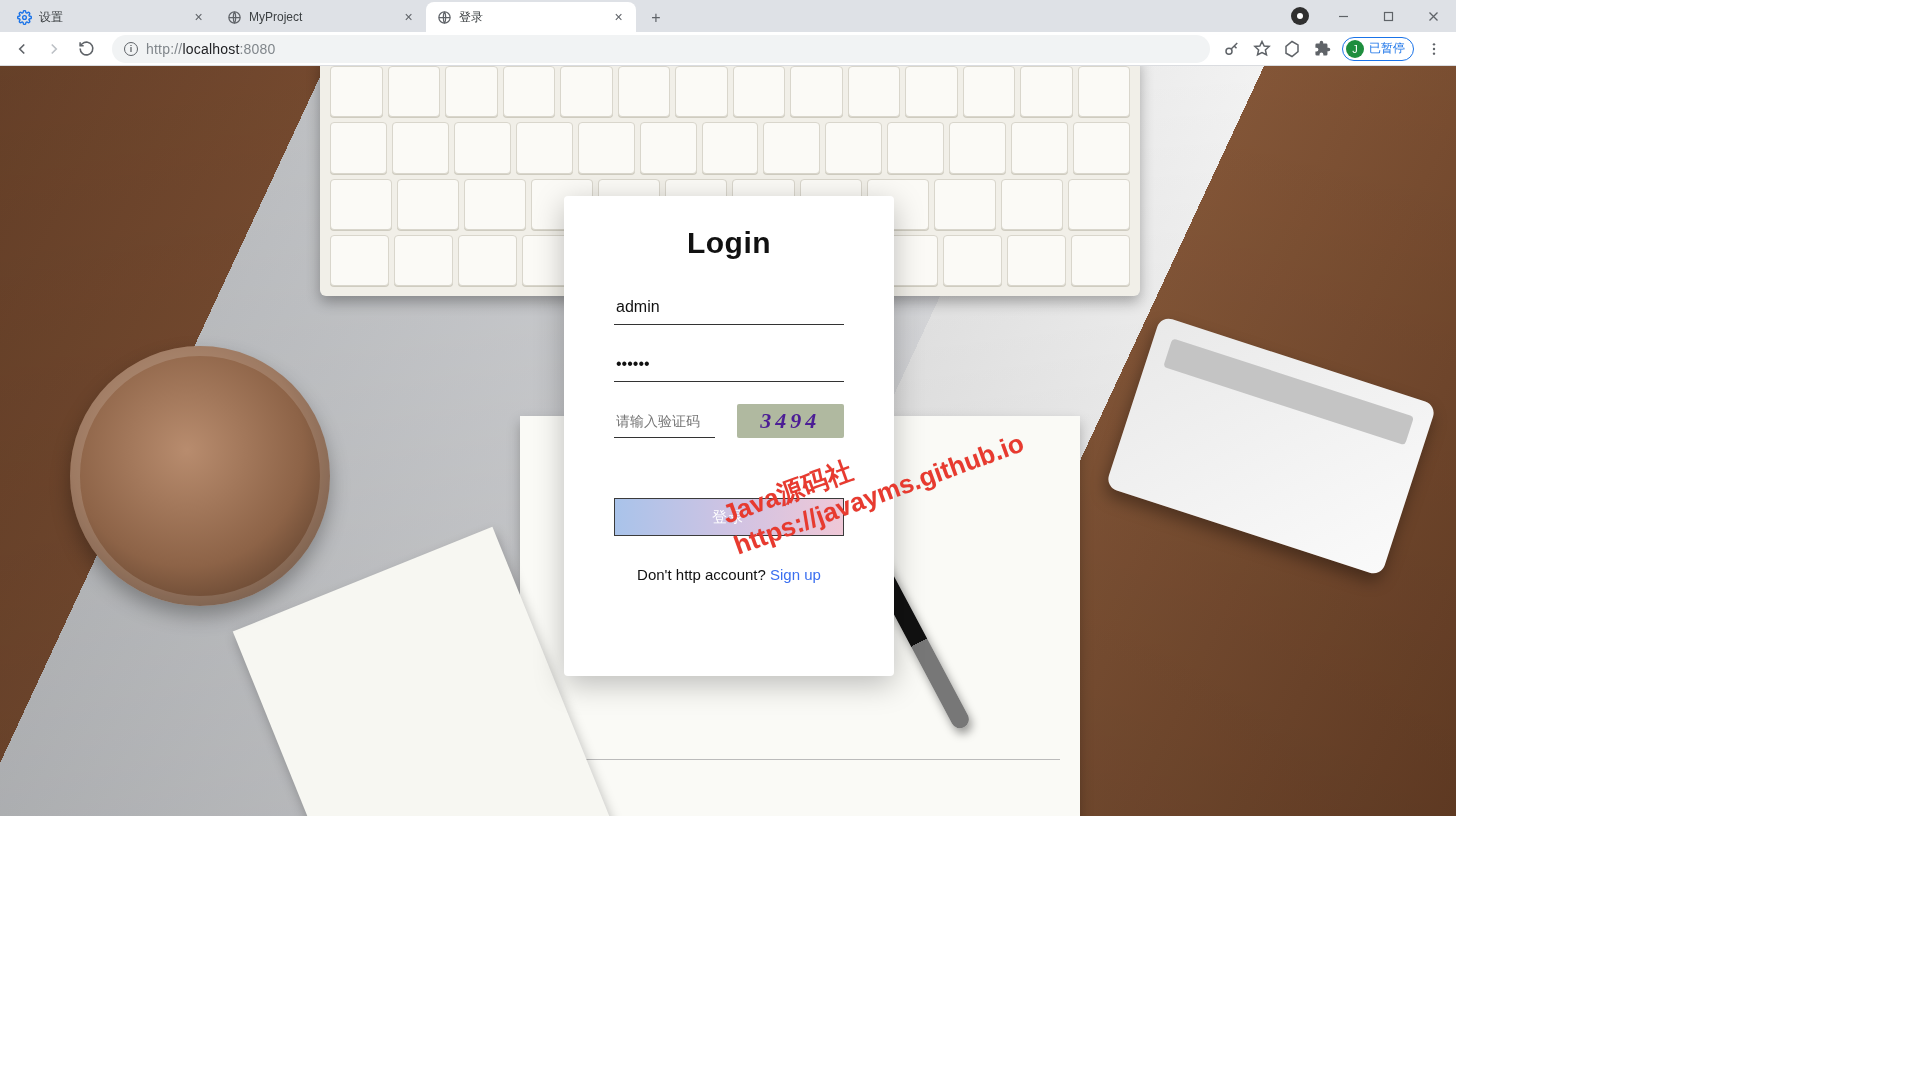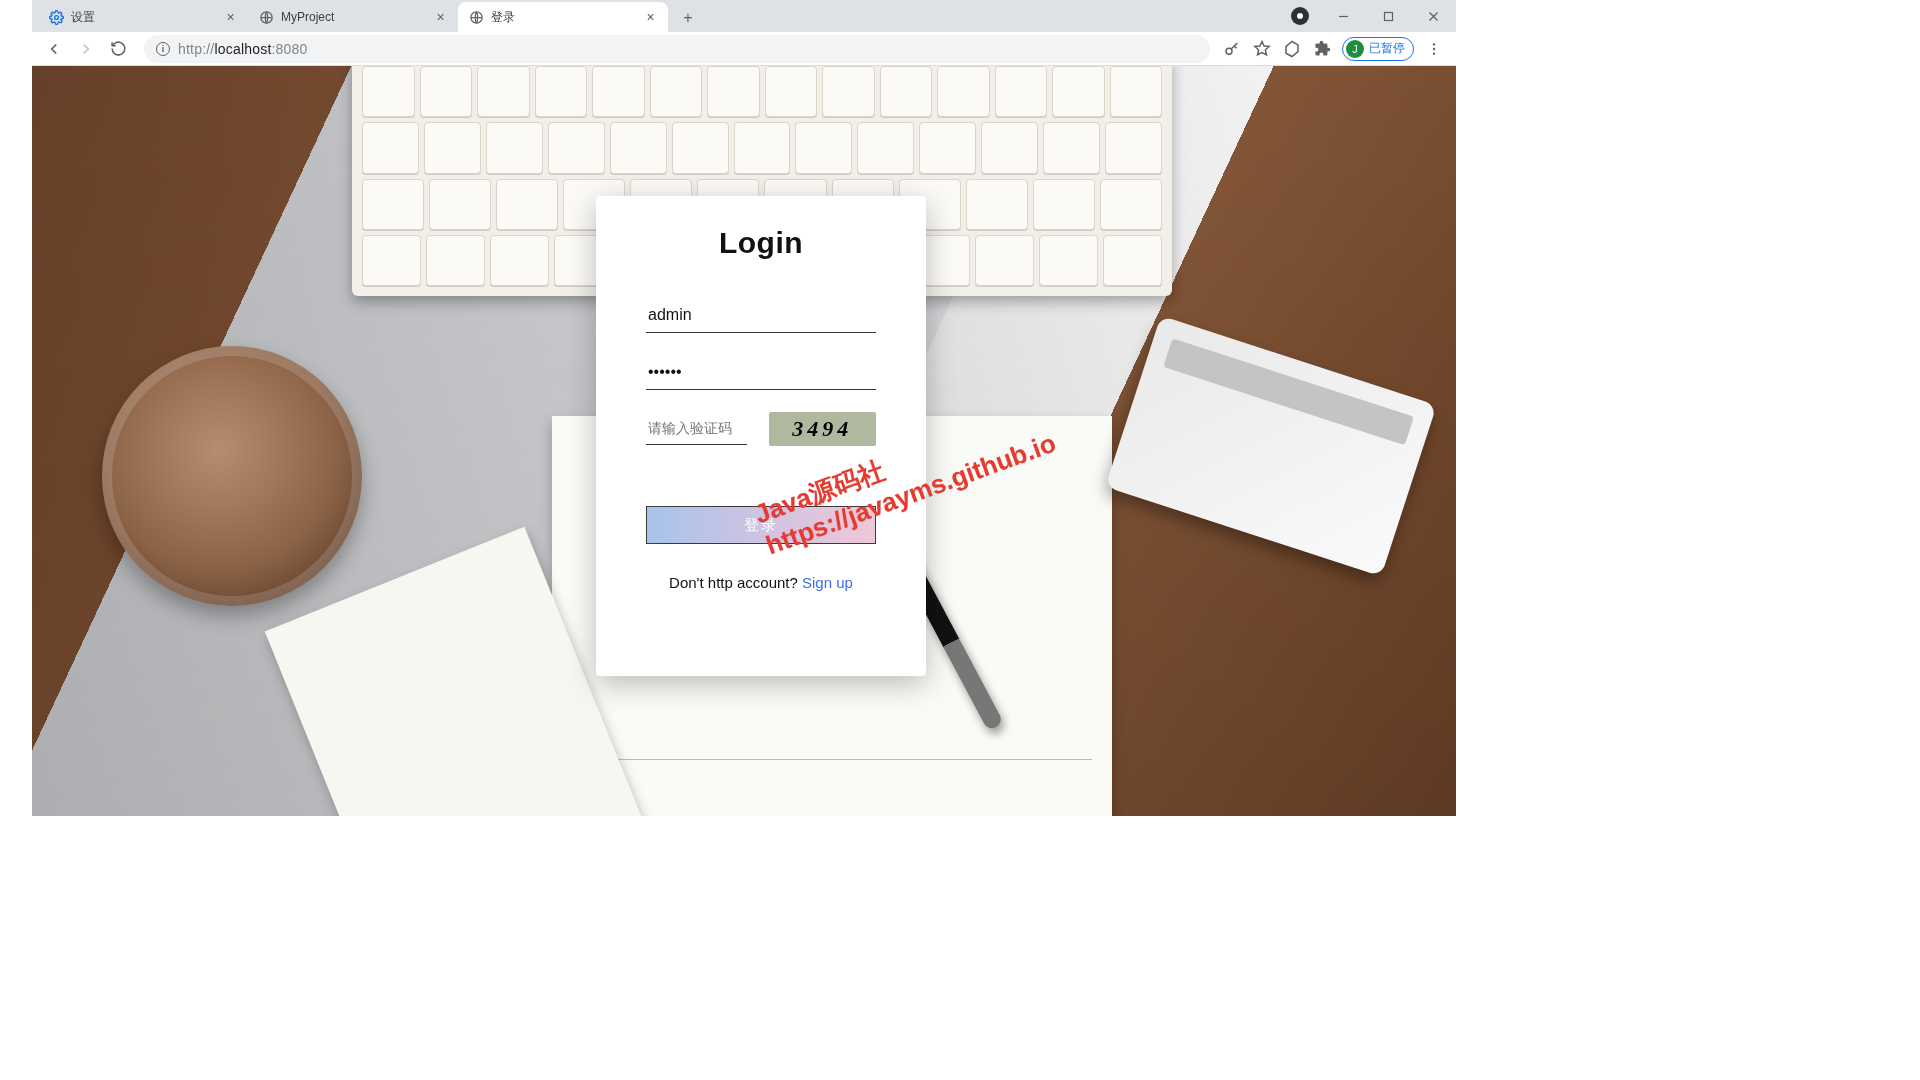--- a/index.html
+++ b/index.html
@@ -1,19 +1,19 @@
 <!DOCTYPE html>
 <html><head>
 <meta charset="utf-8">
 <style>
 * { margin: 0; padding: 0; box-sizing: border-box; font-family: "Segoe UI", "Microsoft YaHei", Arial, sans-serif; }
 html, body { width: 1456px; height: 816px; overflow: hidden; background: #fff; }
 
 
-.chrome { display: flex; flex-direction: column; height: 100%; padding-left: 32px; }
+.chrome { display: flex; flex-direction: column; height: 100%; }
 .tabstrip { height: 32px; background: #dee1e6; display: flex; align-items: flex-end; padding-left: 6px; position: relative; }
 .tab { height: 30px; display: flex; align-items: center; padding: 0 10px; font-size: 12px; color: #3c4043; gap: 7px; border-radius: 8px 8px 0 0; min-width: 210px; max-width: 230px; position: relative; }
 .tab.active { background: #fff; }
 .tab.inactive { background: transparent; }
 .tab .favicon { width: 16px; height: 16px; display: flex; align-items: center; justify-content: center; flex-shrink: 0; }
 .tab .title { flex: 1; white-space: nowrap; overflow: hidden; text-overflow: ellipsis; }
 .tab .close { width: 15px; height: 15px; display: flex; align-items: center; justify-content: center; color: #5f6368; cursor: pointer; font-size: 14px; }
 .newtab { width: 28px; height: 28px; margin-left: 6px; display: flex; align-items: center; justify-content: center; color: #5f6368; cursor: pointer; font-size: 16px; }
 .winctrls { position: absolute; right: 0; top: 0; height: 32px; display: flex; align-items: center; }
 .winctrls .wc { width: 45px; height: 30px; display: flex; align-items: center; justify-content: center; color: #5f6368; cursor: pointer; }
@@ -45,27 +45,27 @@
 .paper2::before{content:"";position:absolute;left:20px;right:20px;top:340px;height:4px;background:repeating-linear-gradient(0deg,#bbb,#bbb 1px,transparent 1px,transparent 14px);}
 .card { position:absolute; right:40px; top:290px; width:290px; height:180px; background: linear-gradient(135deg,#e9e9e9,#fafafa); border-radius:12px; transform: rotate(18deg); box-shadow: 0 8px 16px rgba(0,0,0,.35); }
 .card::after{content:"";position:absolute;left:18px;top:18px;right:18px;height:30px;background:#c4c4c4;border-radius:4px;}
 .pen { position:absolute; left:880px; top:360px; width:18px; height:320px; background: linear-gradient(180deg,#111 0%, #111 70%, #777 70%, #777 100%); transform: rotate(-28deg); border-radius:9px; box-shadow: 0 6px 10px rgba(0,0,0,.4); }
 .keyboard { position:absolute; left:320px; top:-10px; width:820px; height:240px; background:#f1efe8; border-radius:6px; box-shadow: 0 6px 14px rgba(0,0,0,.3); display:grid; grid-template-rows: repeat(4,1fr); gap:5px; padding:10px; }
 .keyboard .row{display:flex;gap:5px;}
 .keyboard .key{flex:1;background:#fbfaf6;border:1px solid #d9d6cc;border-radius:4px;box-shadow:0 1px 0 #cfccc0; }
 
 
 .login-card { position:absolute; left:564px; top:130px; width:330px; height:480px; background:#fff; border-radius:4px; box-shadow: 0 8px 30px rgba(0,0,0,.25); padding: 30px 35px 0; }
-.login-title { text-align:center; font-size:30px; font-weight:700; color:#111; letter-spacing:.5px; margin-bottom: 38px; }
+.login-title { text-align:center; font-size:30px; font-weight:700; color:#111; letter-spacing:.5px; margin-bottom: 30px; }
 .field { width:230px; margin: 0 auto 22px; }
 .field input { width:100%; border:none; border-bottom:1.5px solid #333; padding:8px 2px; font-size:16px; outline:none; background:transparent; color:#111; }
 .field input::placeholder { color:#777; }
-.captcha-row { width:230px; margin:0 auto 60px; display:flex; align-items:flex-start; gap:22px; }
+.captcha-row { width:230px; margin:0 auto 60px; display:flex; align-items:center; gap:22px; }
 .captcha-row input { flex:1 1 105px; min-width:0; border:none; border-bottom:1.5px solid #333; padding:8px 2px; font-size:14px; outline:none; background:transparent; }
-.captcha-img { width:112px; height:34px; background:#b0b9a0; border-radius:2px; display:flex; align-items:center; justify-content:center; font-size:22px; font-style:italic; letter-spacing:4px; color:#000000; font-weight:600; cursor:pointer; font-family: Georgia, serif; }
+.captcha-img { width:112px; height:34px; background:#b0b9a0; border-radius:2px; display:flex; align-items:center; justify-content:center; font-size:22px; font-style:italic; letter-spacing:4px; color:#4c1d95; font-weight:600; cursor:pointer; font-family: Georgia, serif; }
 .login-btn { display:block; width:230px; height:38px; margin:0 auto 30px; border:1.5px solid #3b3b3b; background: linear-gradient(90deg,#a9c3ea 0%, #d2c3e2 55%, #efc8d7 100%); color:#fff; font-size:15px; letter-spacing:2px; cursor:pointer; }
 .signup-line { text-align:center; font-size:15px; color:#111; }
 .signup-line a { color:#3a6ff0; text-decoration:none; cursor:pointer; font-weight:500; }
 
 
 .wm { position:absolute; left:720px; top:380px; transform: rotate(-20deg); color:#e83a2f; font-weight:700; font-size:26px; line-height:1.25; pointer-events:none; text-shadow:0 0 1px rgba(0,0,0,.1); white-space:nowrap; }
 
 svg { display:block; }
 </style>
 </head>

